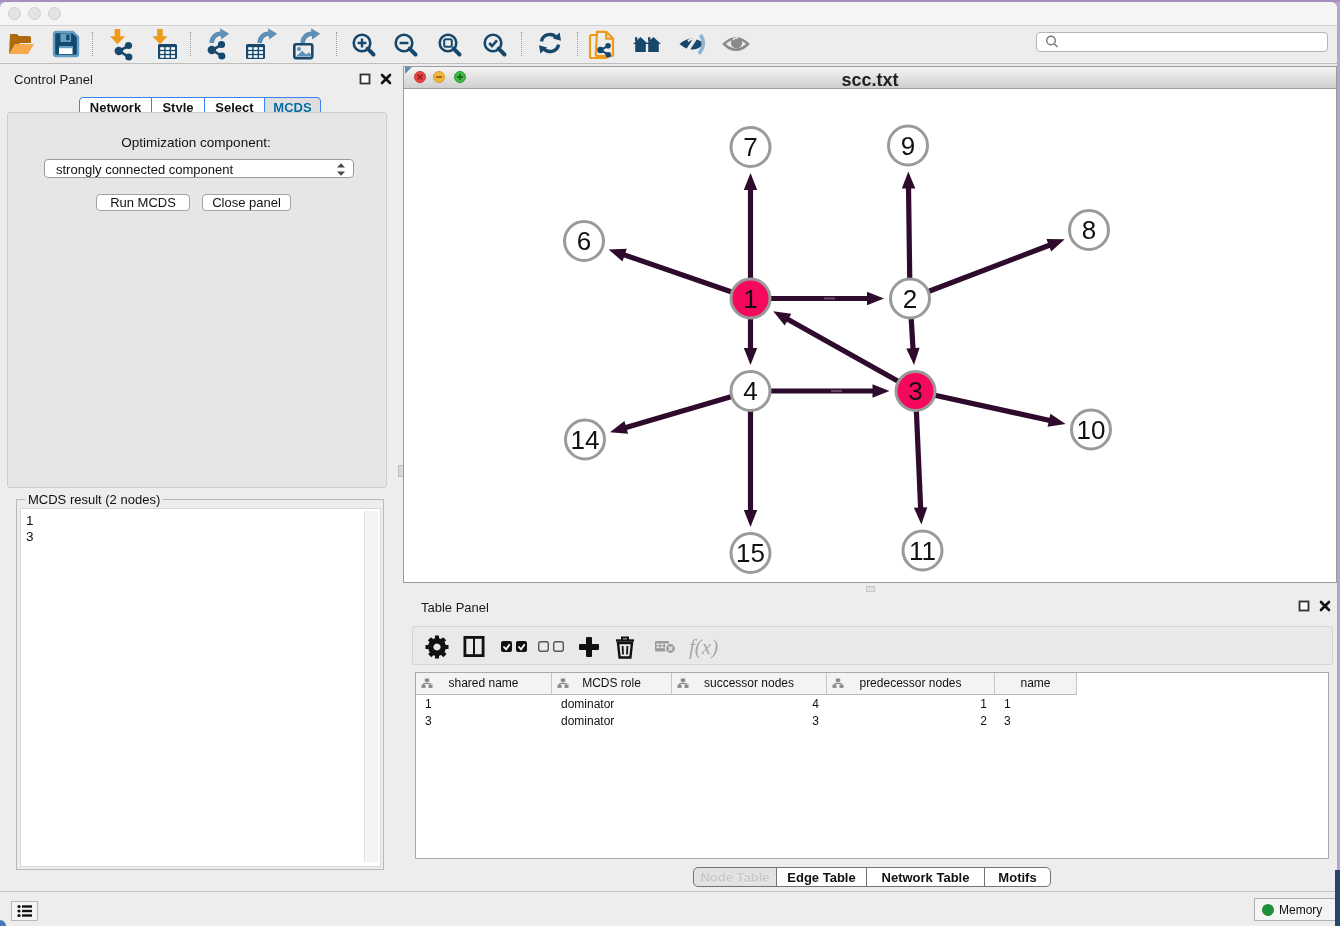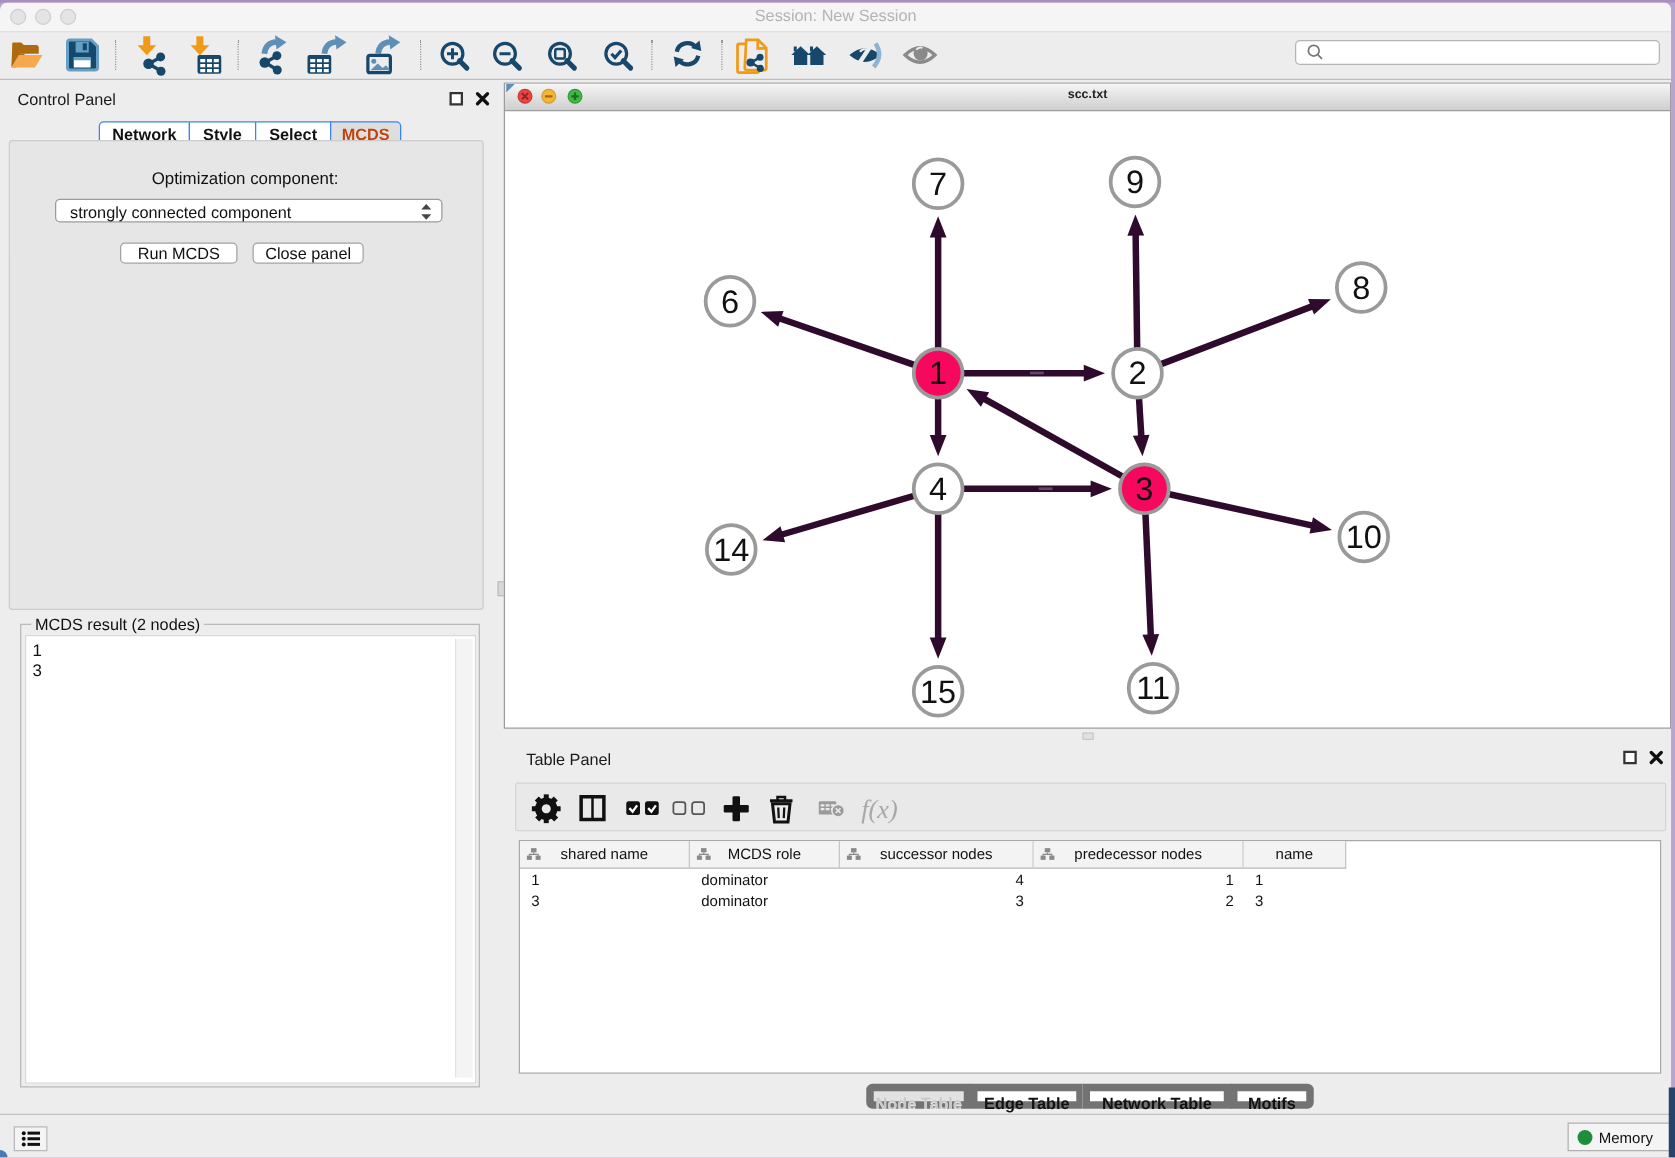--- a/index.html
+++ b/index.html
@@ -21,21 +21,21 @@
   .tsep{position:absolute;top:6px;height:24px;width:0;
         border-left:1px dotted #9a9a9a;}
   #searchbox{position:absolute;left:1036px;top:6px;width:290px;height:18px;
              background:#fff;border:1px solid #b4b4b4;border-radius:4px;}
   
   #cpanel{left:0;top:62px;width:392px;height:827px;background:#ededed;}
   #cpTitle{position:absolute;left:14px;top:8px;font-size:13px;color:#1a1a1a;}
   .tabrow{position:absolute;font-size:13px;font-weight:700;color:#111;}
   .tab{position:absolute;top:0;height:20px;line-height:20px;text-align:center;
        background:#fff;border:1px solid #3b82f6;box-sizing:border-box;}
-  .tabsel{background:#dedede;color:#c2410c;text-shadow:0 1px 0 #f5f5f5;}
+  .tabsel{background:#dedede;color:#0369a1;text-shadow:0 1px 0 #f5f5f5;}
   #tabbody{position:absolute;left:7px;top:48px;width:378px;height:374px;
            background:#e7e6e7;border:1px solid #cccccc;border-radius:3px;}
   #optlabel{position:absolute;left:0;top:71px;width:100%;text-align:center;
             font-size:13.5px;color:#111;}
   #combo{position:absolute;left:44px;top:95px;width:310px;height:19px;
          background:#fff;border:1px solid #9b9b9b;border-radius:4px;
          font-size:13px;color:#111;line-height:19px;padding-left:11px;box-sizing:border-box;}
   .btn{position:absolute;top:130px;height:17px;background:#fff;
        border:1px solid #a2a2a2;border-radius:4px;font-size:13px;color:#111;
        text-align:center;line-height:16px;box-sizing:border-box;}
@@ -46,50 +46,49 @@
   #mcdstitle{position:absolute;left:8px;top:-8px;background:#ededed;
              padding:0 3px;font-size:13px;color:#111;}
   
   #netwin{left:403px;top:64px;width:934px;height:517px;background:#fff;
           border:1px solid #9b9b9b;box-sizing:border-box;}
   #nettitle{position:absolute;left:0;top:0;width:100%;height:21px;
             background:linear-gradient(#f5f5f5,#cfcfcf);
             border-bottom:1px solid #9e9e9e;}
   .mtl{position:absolute;top:4px;width:12px;height:12px;border-radius:50%;box-sizing:border-box;}
   #netname{position:absolute;top:3px;left:0;width:100%;text-align:center;
-           font-size:10px;font-weight:700;color:#222;}
+           font-size:18px;font-weight:700;color:#222;}
   
   #tpanel{left:403px;top:593px;width:934px;height:296px;background:#ededed;}
   #tpTitle{position:absolute;left:18px;top:5px;font-size:13px;color:#1a1a1a;}
   #ttoolbar{position:absolute;left:9px;top:31px;width:921px;height:39px;
             background:#e9e9e9;border:1px solid #d4d4d4;
             border-radius:2px;box-sizing:border-box;}
   #ttable{position:absolute;left:12px;top:77px;width:914px;height:187px;
           background:#fff;border:1px solid #a9a9a9;box-sizing:border-box;}
   .th{position:absolute;top:0;height:22px;background:#f3f3f3;
       border-right:1px solid #c6c6c6;border-bottom:1px solid #b9b9b9;
       font-size:12px;color:#111;text-align:center;line-height:21px;box-sizing:border-box;}
   .td{position:absolute;font-size:12px;color:#111;height:17px;line-height:17px;}
   .btabs{position:absolute;font-size:13px;font-weight:700;color:#111;}
   .btab{position:absolute;top:0;height:20px;line-height:20px;text-align:center;
-        background:#fff;border:6px solid #737373;box-sizing:border-box;}
+        background:#fff;border:1px solid #737373;box-sizing:border-box;}
   
   #statusbar{left:0;top:889px;width:1337px;height:33px;background:#ededed;
              border-top:1px solid #c3c3c3;}
 </style>
 </head>
 <body>
 <div class="abs" style="left:0;top:0;width:1340px;height:2px;background:#a88fc0;z-index:5;"></div>
 <div id="appwin" class="abs">
 
   <div id="titlebar" class="abs">
     <div class="tl" style="left:8px;"></div>
     <div class="tl" style="left:28px;"></div>
     <div class="tl" style="left:48px;"></div>
-    <div id="wtitle">Session: New Session</div>
   </div>
 
   <div id="toolbar" class="abs">
     <svg width="1337" height="37" viewBox="0 0 1337 37" style="position:absolute;left:0;top:0">
 <g transform="translate(9,6)">
 <path d="M1 2 h7 l2 2 h10 q2 0 2 2 v5 h-15 l-7 11 z" fill="#ad6a10"></path>
 <path d="M1 2 v20 h3 l7 -11 h-8 z" fill="#ad6a10"></path>
 <path d="M6 12 h19 l-6 10 h-19 z" fill="#f5a94c"></path>
 </g>
 <g transform="translate(54,6)">

